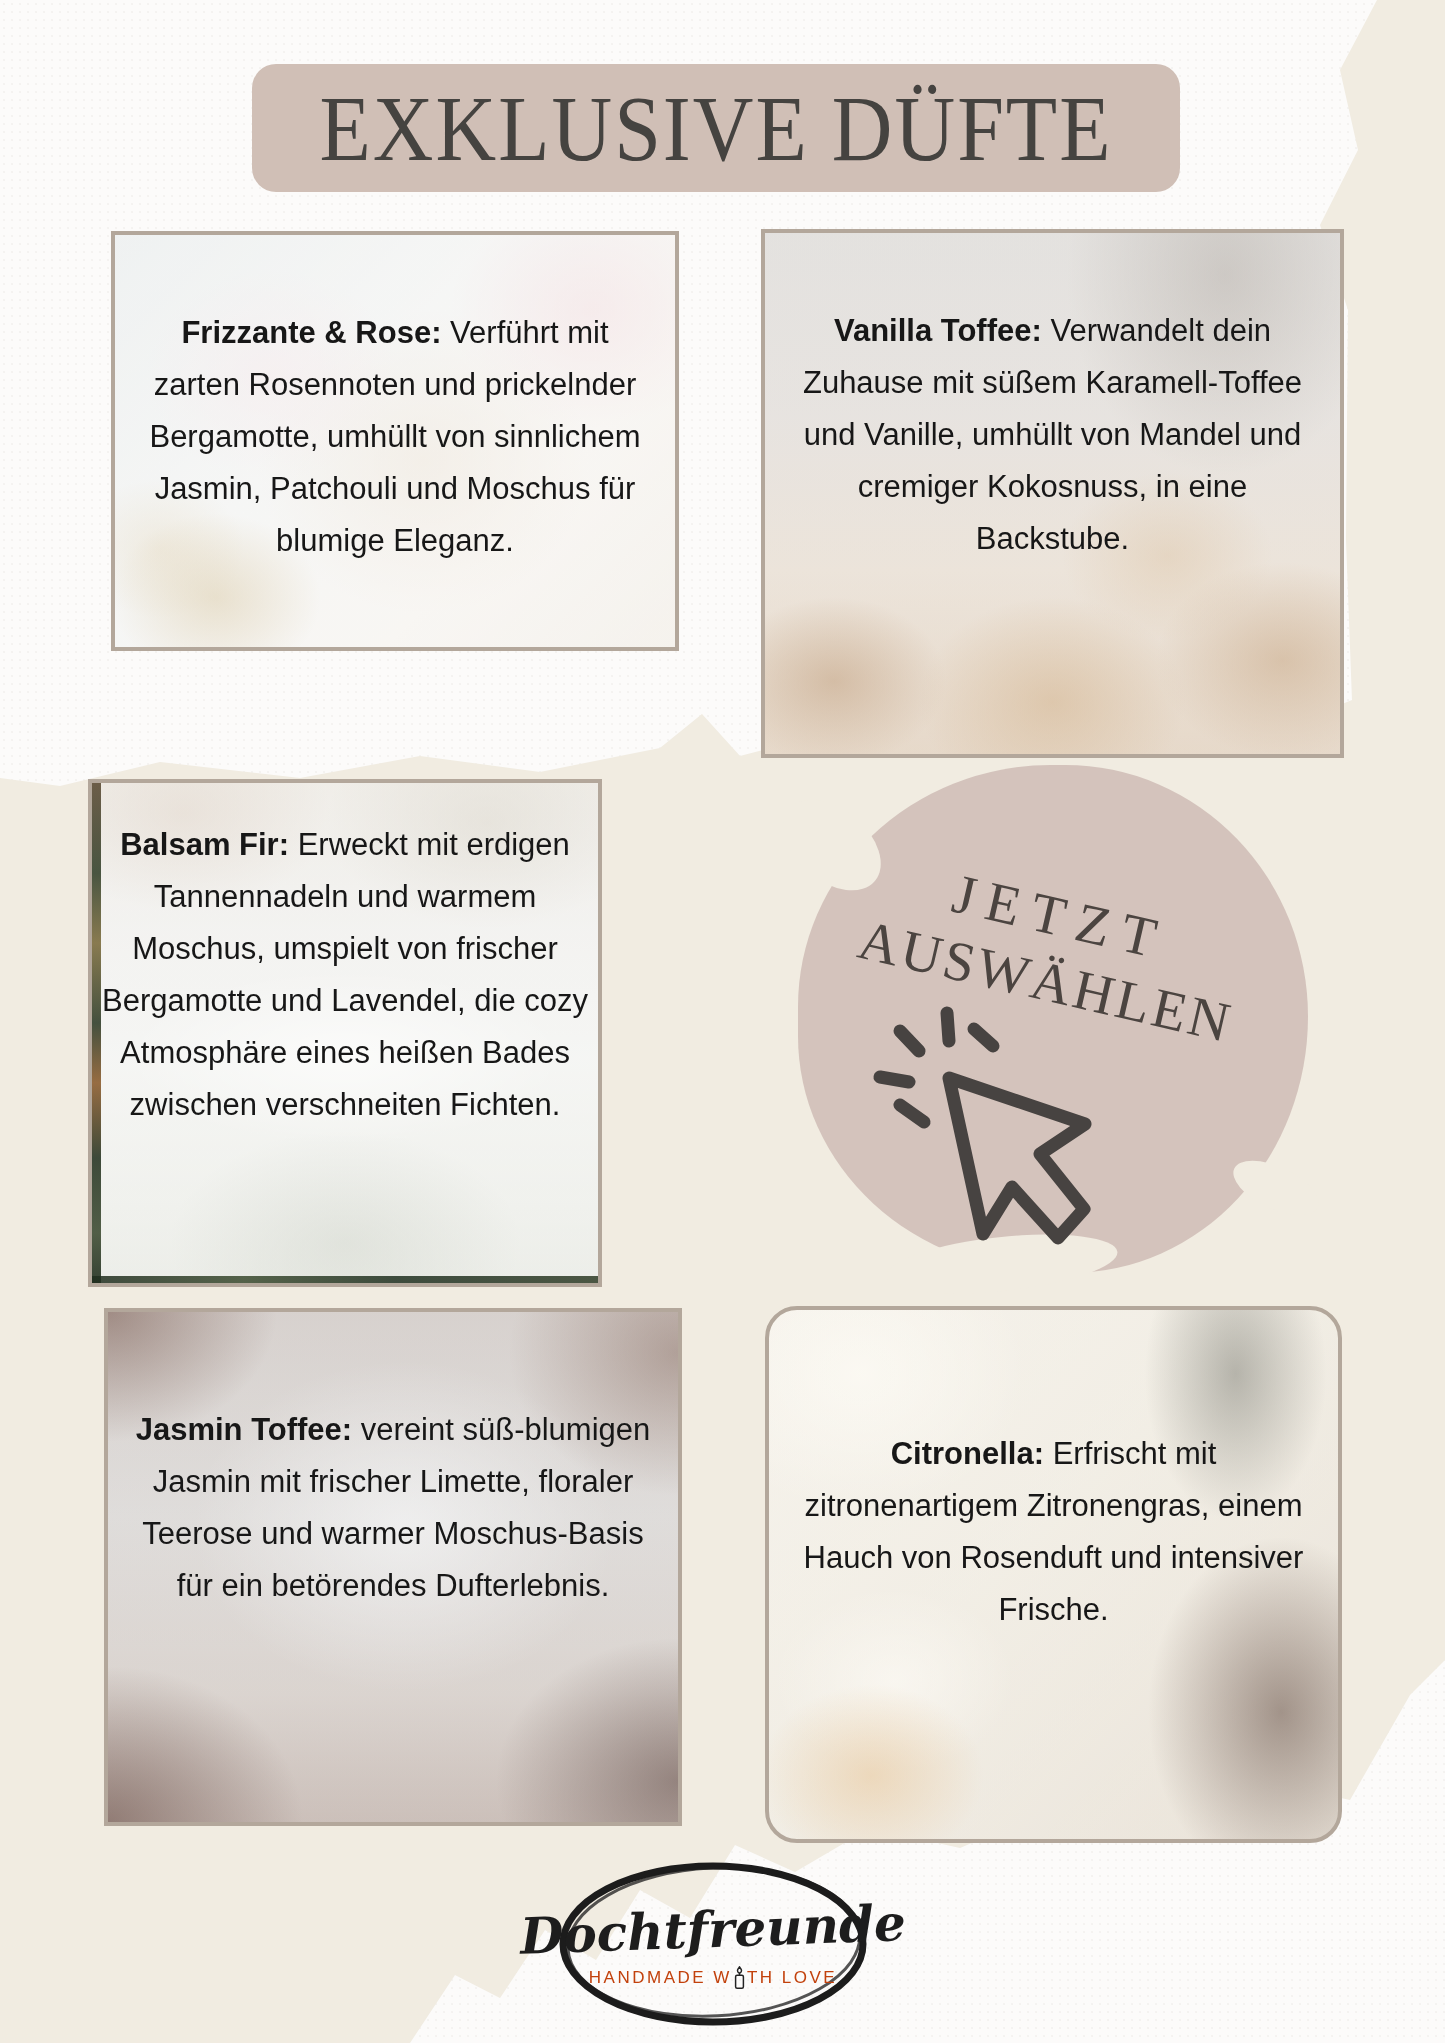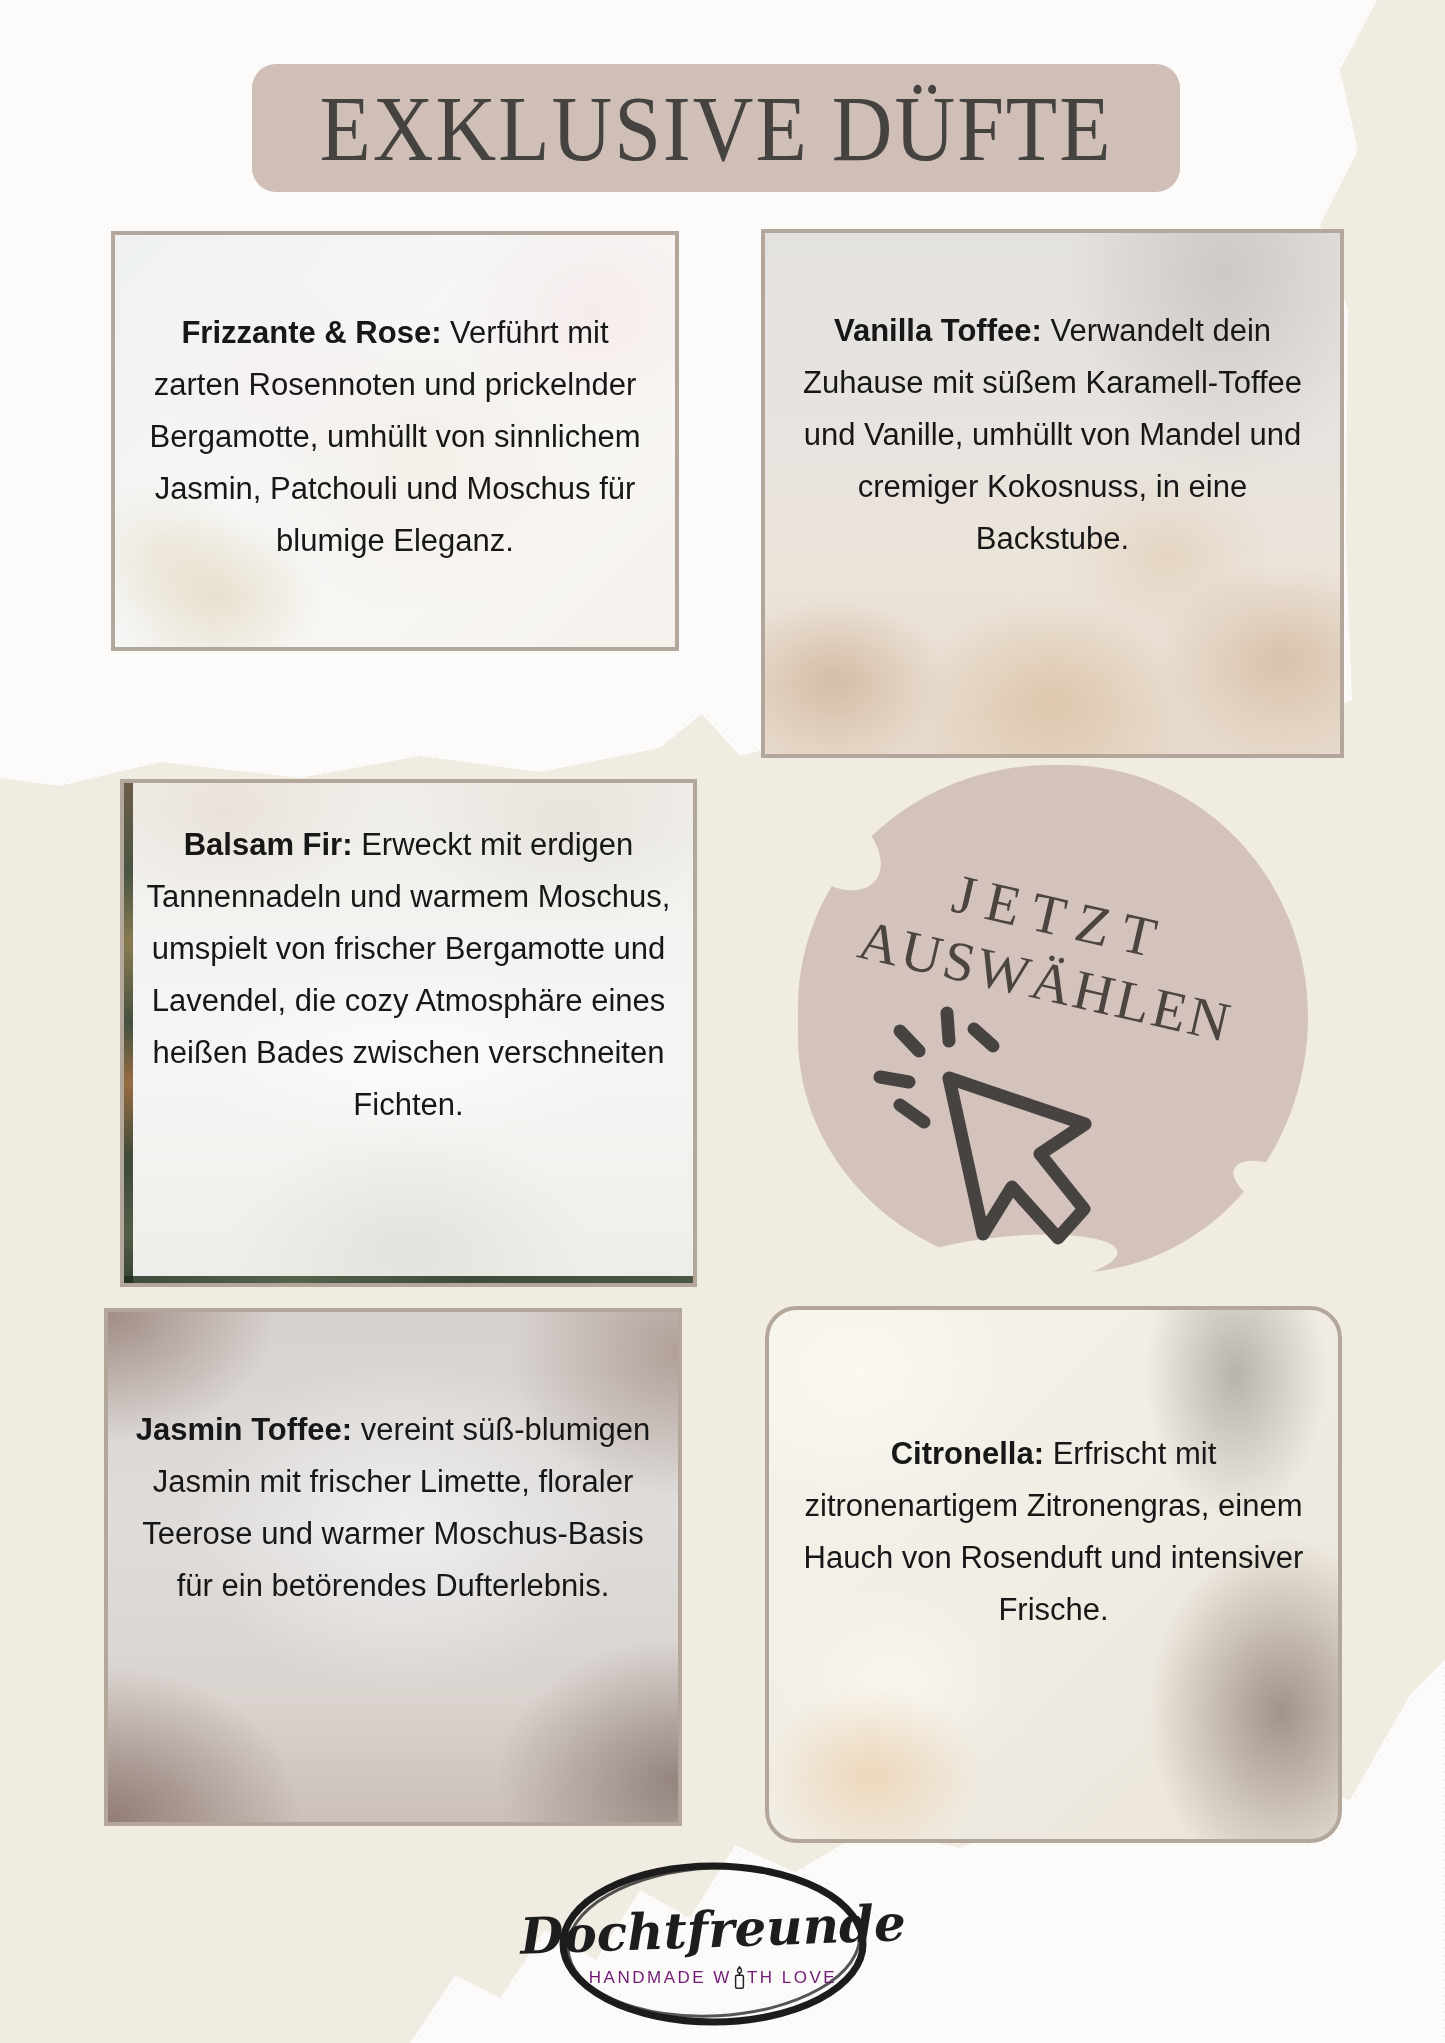--- a/index.html
+++ b/index.html
@@ -58,21 +58,21 @@
   .c2{left:761px;top:229px;width:583px;height:529px;padding:72px 24px 0;
     background:
       linear-gradient(rgba(248,246,244,.45),rgba(248,246,244,.45)),
       radial-gradient(190px 150px at 50% 90%,rgba(193,148,94,.75),transparent 70%),
       radial-gradient(160px 120px at 12% 86%,rgba(166,117,68,.7),transparent 70%),
       radial-gradient(180px 140px at 90% 82%,rgba(177,130,80,.7),transparent 70%),
       radial-gradient(150px 120px at 70% 62%,rgba(202,162,112,.5),transparent 70%),
       radial-gradient(220px 280px at 80% 8%,rgba(118,108,98,.45),transparent 72%),
       linear-gradient(180deg,#d3d1ce 0%,#d9d4cf 35%,#e2d5c5 65%,#d8c1a7 100%);
   }
-  .c3{left:120px;top:779px;width:577px;height:508px;padding:36px 8px 0;
+  .c3{left:88px;top:779px;width:514px;height:508px;padding:36px 8px 0;
     background:
       linear-gradient(rgba(250,250,248,.5),rgba(250,250,248,.5)),
       radial-gradient(300px 120px at 50% 55%,rgba(255,255,255,.8),transparent 72%),
       radial-gradient(210px 140px at 18% 6%,rgba(198,172,150,.45),transparent 70%),
       radial-gradient(230px 150px at 78% 8%,rgba(182,172,150,.4),transparent 70%),
       radial-gradient(250px 160px at 50% 92%,rgba(148,158,138,.35),transparent 70%),
       linear-gradient(180deg,#e6e1d9 0%,#ecebe9 30%,#f0f1ef 55%,#e6e8e2 85%,#dee1d9 100%);
   }
   .c3::before{content:"";position:absolute;left:0;top:0;bottom:0;width:9px;opacity:.88;
     background:linear-gradient(180deg,#5a4a33 0%,#32402a 18%,#7a6a3a 32%,#2c3a26 48%,#8a5a2a 60%,#243220 75%,#3c4a30 90%,#1d2a1a 100%);}
@@ -120,21 +120,21 @@
   
   .logo{position:absolute;left:553px;top:1856px;width:320px;height:176px;}
   .logo svg.oval{position:absolute;left:0;top:0;}
   .logo-inner{position:absolute;left:0;top:0;right:0;bottom:0;display:flex;flex-direction:column;align-items:center;justify-content:center;padding-top:6px;}
   .brand{
     font-family:"DejaVu Serif",serif;font-style:italic;font-weight:700;
     font-size:50px;color:var(--logo-ink,#1d1d1d);transform:rotate(-2deg);line-height:54px;
   }
   .tagline{
     margin-top:8px;display:flex;align-items:center;
-    font-size:17px;letter-spacing:2.5px;color:#701a75;font-weight:400;
+    font-size:17px;letter-spacing:2.5px;color:#c2410c;font-weight:400;
   }
   .tagline svg{margin:0 1px 2px;}
 </style>
 </head>
 <body>
 
 <div class="page">
 
   <div class="paper paper-top"></div>
   <div class="paper paper-bottom"></div>

